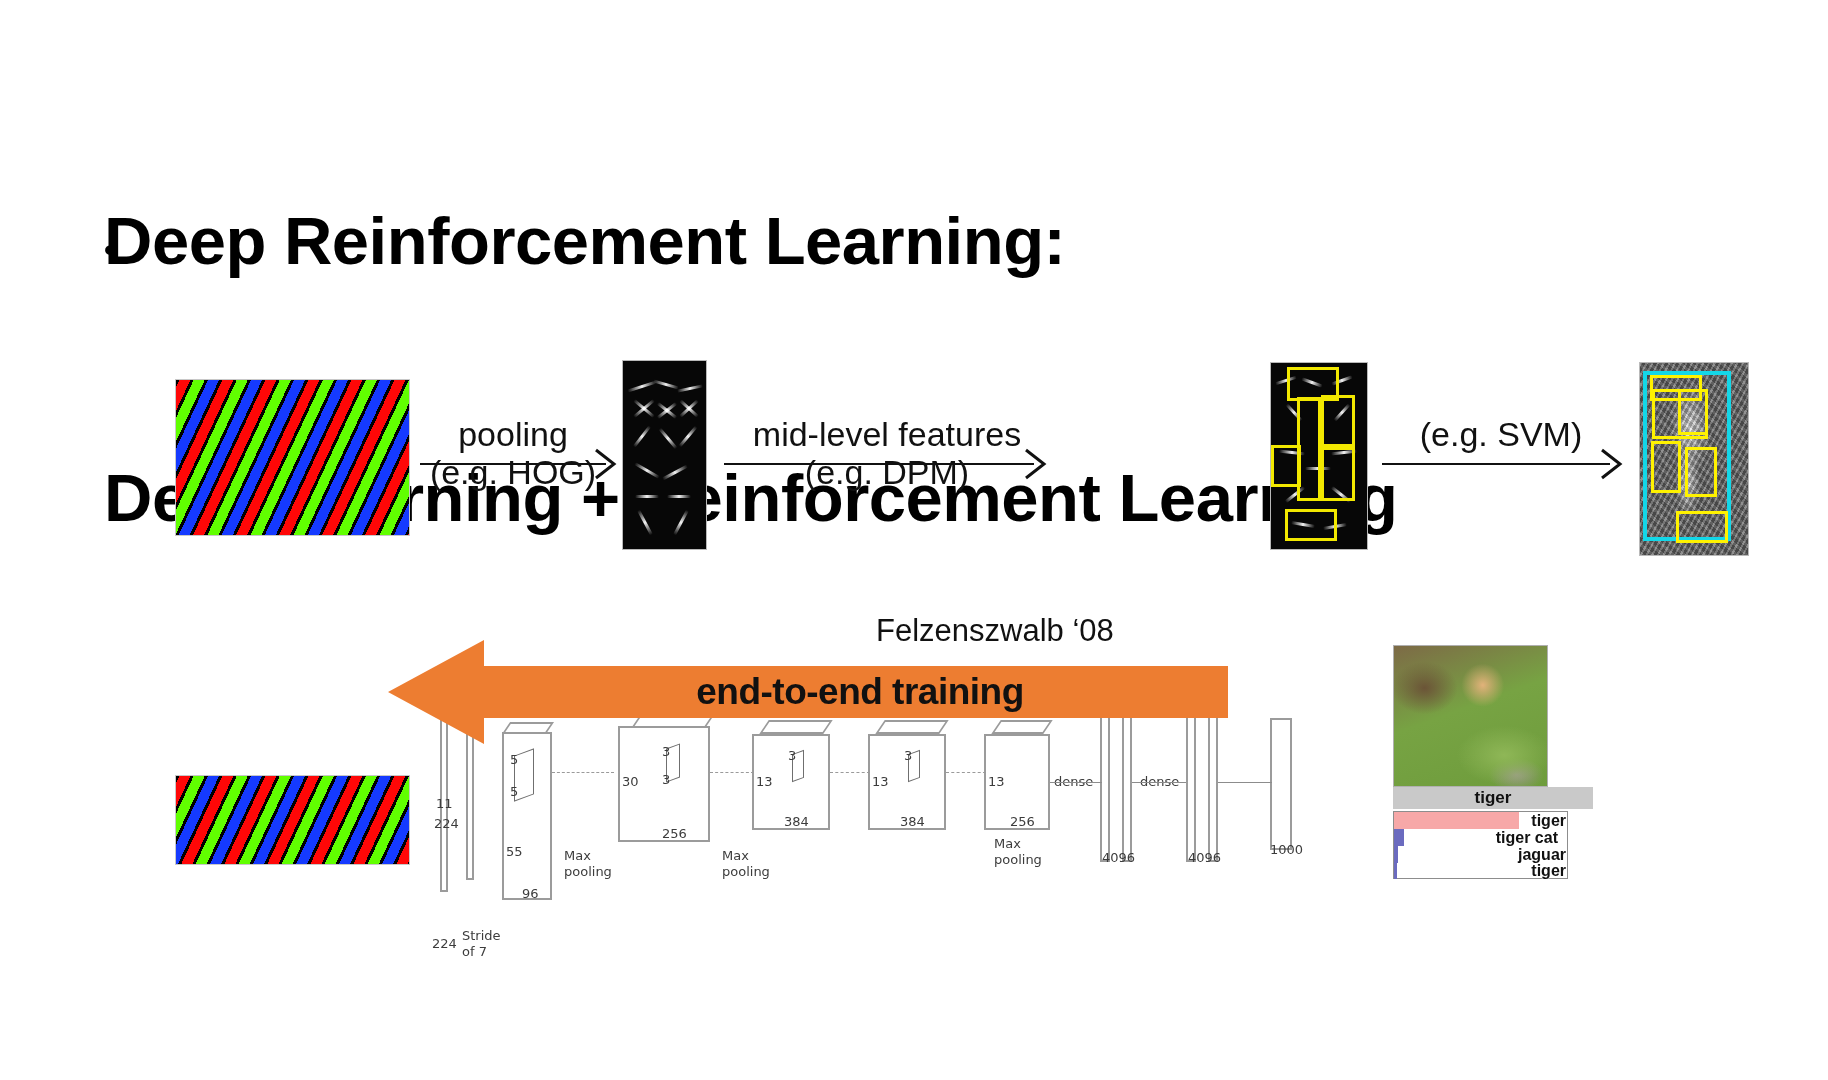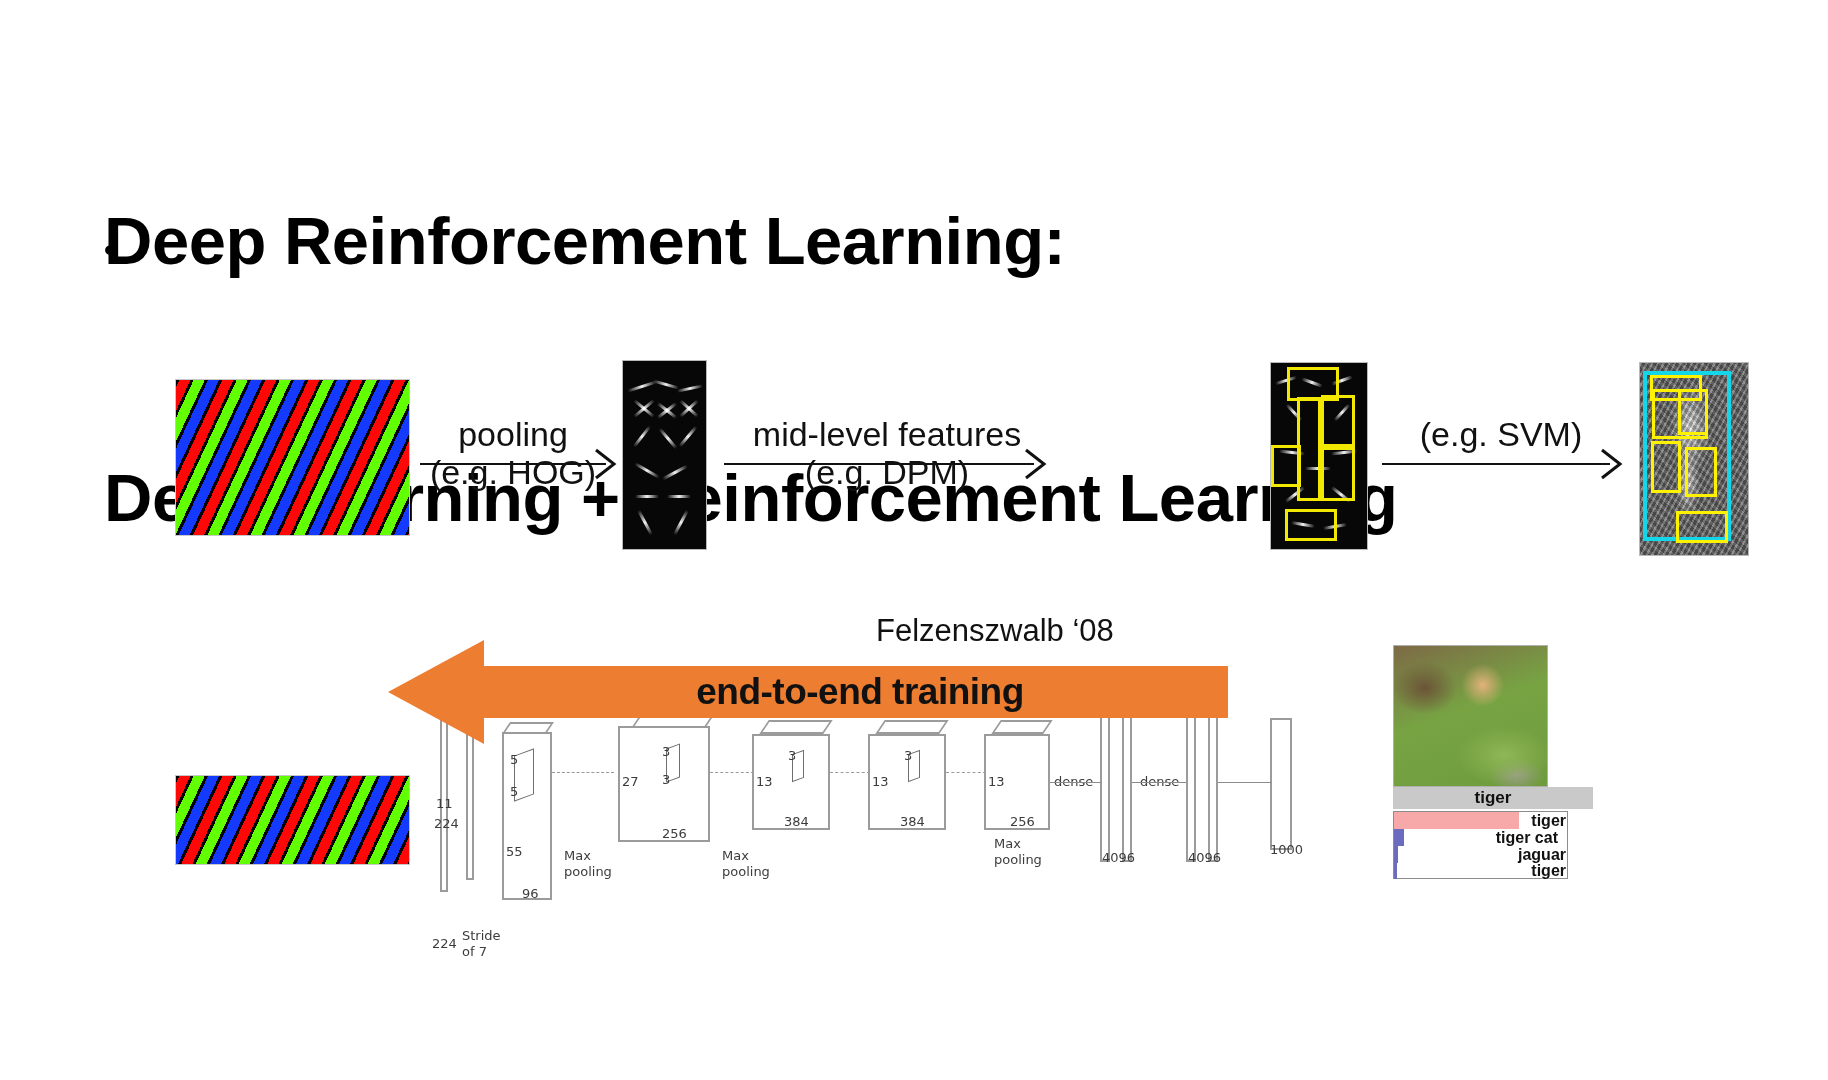--- a/index.html
+++ b/index.html
@@ -355,21 +355,21 @@
   <div class="cnn-label" style="left:66px; top:154px;">55</div>
   <div class="cnn-label" style="left:82px; top:196px;">96</div>
   <div class="cnn-label" style="left:70px; top:62px;">5</div>
   <div class="cnn-label" style="left:70px; top:94px;">5</div>
   <div class="cnn-label two-line" style="left:124px; top:158px; white-space:pre;">Max
 pooling</div>
 
   <div class="cnn-lid" style="left:196px; top:24px; width:74px; height:14px;"></div>
   <div class="cnn-block" style="left:178px; top:36px; width:92px; height:116px;"></div>
   <div class="cnn-kernel" style="left:226px; top:56px; width:14px; height:34px;"></div>
-  <div class="cnn-label" style="left:182px; top:84px;">27</div>
+  <div class="cnn-label" style="left:182px; top:84px;">30</div>
   <div class="cnn-label" style="left:222px; top:136px;">256</div>
   <div class="cnn-label" style="left:222px; top:54px;">3</div>
   <div class="cnn-label" style="left:222px; top:82px;">3</div>
   <div class="cnn-label two-line" style="left:282px; top:158px; white-space:pre;">Max
 pooling</div>
 
   <div class="cnn-lid" style="left:324px; top:30px; width:64px; height:14px;"></div>
   <div class="cnn-block" style="left:312px; top:44px; width:78px; height:96px;"></div>
   <div class="cnn-kernel" style="left:352px; top:62px; width:12px; height:28px;"></div>
   <div class="cnn-label" style="left:316px; top:84px;">13</div>

